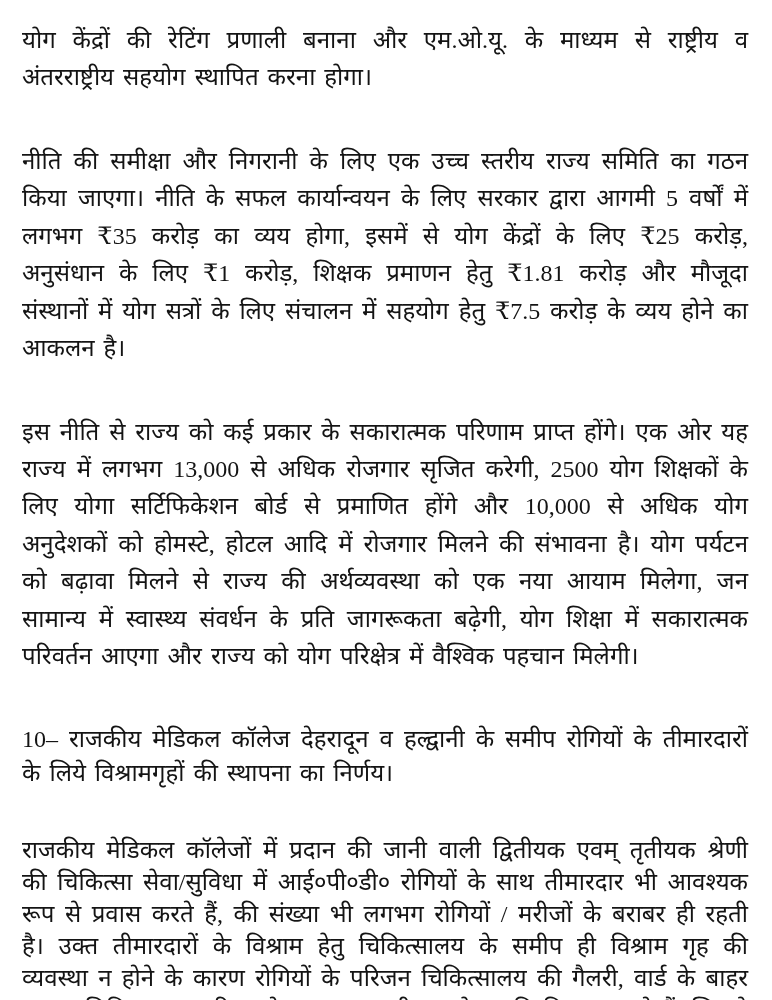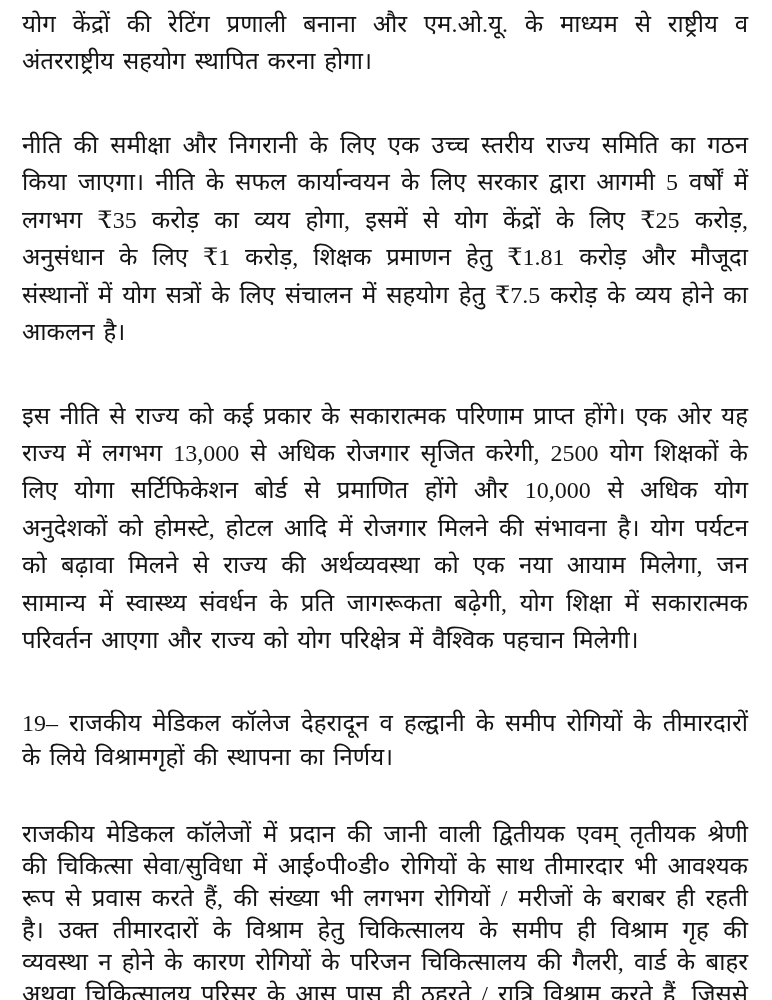--- a/index.html
+++ b/index.html
@@ -11,21 +11,21 @@
     width: 772px;
     height: 1000px;
     overflow: hidden;
     font-family: "Liberation Serif", "DejaVu Serif", serif;
     color: #141414;
   }
   .page {
     box-sizing: border-box;
     width: 772px;
     height: 1000px;
-    padding: 6px 24px 0 22px;
+    padding: 22px 24px 0 22px;
     background: #ffffff;
   }
   .block {
     font-size: 24px;
     text-align: justify;
     text-justify: inter-word;
     word-spacing: 3px;
     margin: 0;
   }
   .block.para {
@@ -44,16 +44,16 @@
 </head>
 <body>
 
 <div class="page">
   <p class="block para">योग केंद्रों की रेटिंग प्रणाली बनाना और एम.ओ.यू. के माध्यम से राष्ट्रीय व अंतरराष्ट्रीय सहयोग स्थापित करना होगा।</p>
 
   <p class="block para">नीति की समीक्षा और निगरानी के लिए एक उच्च स्तरीय राज्य समिति का गठन किया जाएगा। नीति के सफल कार्यान्वयन के लिए सरकार द्वारा आगमी 5 वर्षों में लगभग ₹35 करोड़ का व्यय होगा, इसमें से योग केंद्रों के लिए ₹25 करोड़, अनुसंधान के लिए ₹1 करोड़, शिक्षक प्रमाणन हेतु ₹1.81 करोड़ और मौजूदा संस्थानों में योग सत्रों के लिए संचालन में सहयोग हेतु ₹7.5 करोड़ के व्यय होने का आकलन है।</p>
 
   <p class="block para">इस नीति से राज्य को कई प्रकार के सकारात्मक परिणाम प्राप्त होंगे। एक ओर यह राज्य में लगभग 13,000 से अधिक रोजगार सृजित करेगी, 2500 योग शिक्षकों के लिए योगा सर्टिफिकेशन बोर्ड से प्रमाणित होंगे और 10,000 से अधिक योग अनुदेशकों को होमस्टे, होटल आदि में रोजगार मिलने की संभावना है। योग पर्यटन को बढ़ावा मिलने से राज्य की अर्थव्यवस्था को एक नया आयाम मिलेगा, जन सामान्य में स्वास्थ्य संवर्धन के प्रति जागरूकता बढ़ेगी, योग शिक्षा में सकारात्मक परिवर्तन आएगा और राज्य को योग परिक्षेत्र में वैश्विक पहचान मिलेगी।</p>
 
-  <p class="block heading">19– राजकीय मेडिकल कॉलेज देहरादून व हल्द्वानी के समीप रोगियों के तीमारदारों के लिये विश्रामगृहों की स्थापना का निर्णय।</p>
+  <p class="block heading">10– राजकीय मेडिकल कॉलेज देहरादून व हल्द्वानी के समीप रोगियों के तीमारदारों के लिये विश्रामगृहों की स्थापना का निर्णय।</p>
 
   <p class="block para-tight">राजकीय मेडिकल कॉलेजों में प्रदान की जानी वाली द्वितीयक एवम् तृतीयक श्रेणी की चिकित्सा सेवा/सुविधा में आई०पी०डी० रोगियों के साथ तीमारदार भी आवश्यक रूप से प्रवास करते हैं, की संख्या भी लगभग रोगियों / मरीजों के बराबर ही रहती है। उक्त तीमारदारों के विश्राम हेतु चिकित्सालय के समीप ही विश्राम गृह की व्यवस्था न होने के कारण रोगियों के परिजन चिकित्सालय की गैलरी, वार्ड के बाहर अथवा चिकित्सालय परिसर के आस पास ही ठहरते / रात्रि विश्राम करते हैं, जिससे चिकित्सालयों में कार्यरत् स्टाफ को मरीजों के चिकित्सकीय परीक्षण एवं देखभाल में असुविधा होती है साथ ही रोगियों के परिजन भी परेशान होते हैं। अतः उक्त चिकित्सालयों के समीप रोगी के तीमारदारों के स्वास्थ्य एवम् सुरक्षा की दृष्टि से मूलभूत सुविधाओं वाले साफ–सुथरे, सुरक्षित विश्राम गृह होना अत्यन्त आवश्यक है। राज्य के सीमित संसाधनों के दृष्टिगत राजकीय मेडिकल कॉलेज, देहरादून एवं हल्द्वानी के सम्बद्ध चिकित्सालयों में सुदूरवर्ती पर्वतीय / मैदानी क्षेत्रों से आने वाले रोगियों के तीमरदारों की सुविधा हेतु चिकित्सालयों के समीप विश्राम गृह की स्थापना एवं संचालन इच्छुक गैर लाभकारी</p>
 </div>
 
 </body></html>

